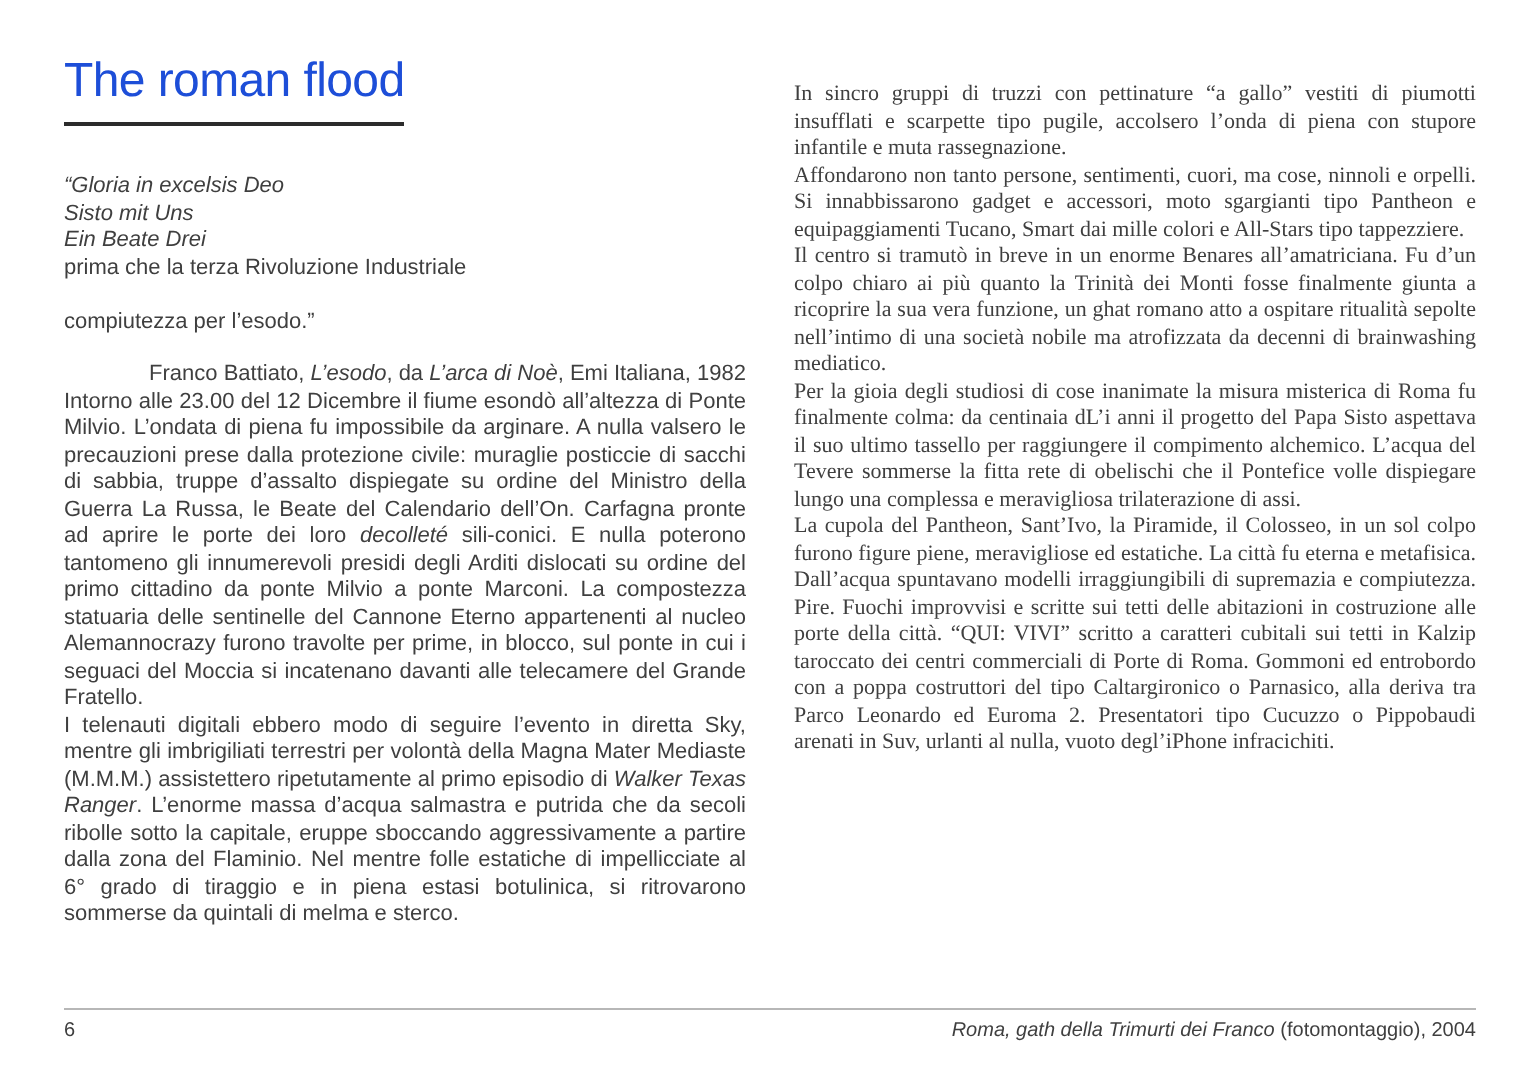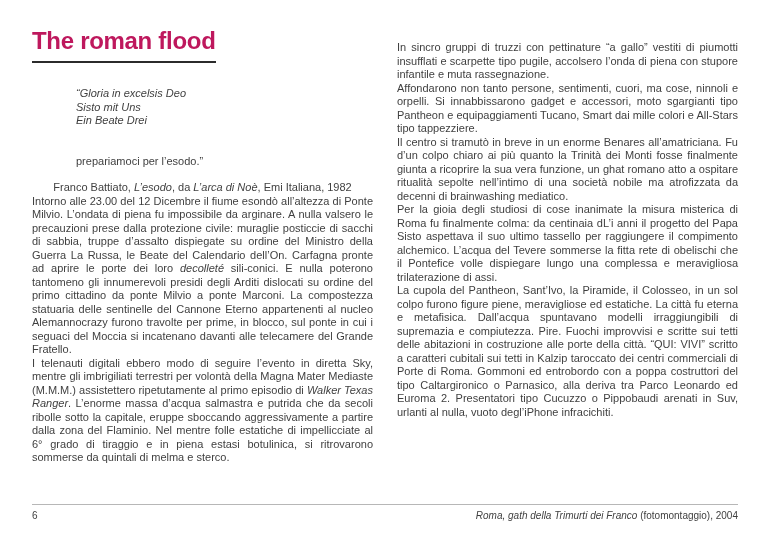--- a/index.html
+++ b/index.html
@@ -19,40 +19,39 @@
   .columns {
     display: flex;
     gap: 24px;
   }
   .col {
     width: 341px;
     font-size: 11px;
     line-height: 13.5px;
     text-align: justify;
   }
-  .col.right { padding-top: 14px; }
+  .col.right { padding-top: 14px; font-family: Liberation Serif, serif; }
   h1.title {
     margin: 0;
     display: inline-block;
     font-size: 24px;
     line-height: 28px;
-    font-weight: 700;
+    font-weight: 400;
     letter-spacing: -0.3px;
-    color: #be185d;
+    color: #1d4ed8;
     border-bottom: 2px solid #2b2b2b;
     padding-bottom: 6px;
   }
   .quote {
     margin-top: 24px;
     text-align: left;
-    margin-left: 44px;
   }
   .byline {
     margin-top: 13px;
-    text-align: center;
+    text-align: right;
   }
   .para { }
   .col.right .para.first { margin-top: 0; }
   em { font-style: italic; }
   .footer {
     position: absolute;
     left: 32px; right: 32px; top: 504px;
     border-top: 1px solid #b7b7b7;
     padding-top: 5px;
     display: flex;
@@ -65,21 +64,21 @@
 </style>
 </head>
 <body>
 
 <div class="page">
   <div class="columns">
 
     <div class="col left">
       <h1 class="title">The roman flood</h1>
 
-      <div class="quote"><em>“Gloria in excelsis Deo</em><br><em>Sisto mit Uns</em><br><em>Ein Beate Drei</em><br><br><br><span>prepariamoci per l’esodo.”</span></div>
+      <div class="quote"><em>“Gloria in excelsis Deo</em><br><em>Sisto mit Uns</em><br><em>Ein Beate Drei</em><br><span>prima che la terza Rivoluzione Industriale</span><br><br><span>compiutezza per l’esodo.”</span></div>
 
       <div class="byline"><span>Franco Battiato, </span><em>L’esodo</em><span>, da </span><em>L’arca di Noè</em><span>, Emi Italiana, 1982</span></div>
 
       <div class="para"><span>Intorno alle 23.00 del 12 Dicembre il fiume esondò all’altezza di Ponte Milvio. L’ondata di piena fu impossibile da arginare. A nulla valsero le precauzioni prese dalla protezione civile: muraglie po­sticcie di sacchi di sabbia, truppe d’assalto dispiegate su ordine del Ministro della Guerra La Russa, le Beate del Calendario dell’On. Carfagna pronte ad aprire le porte dei loro </span><em>decolleté</em><span> sili-conici. E nulla poterono tantomeno gli innumerevoli presidi degli Arditi di­slocati su ordine del primo cittadino da ponte Milvio a ponte Mar­coni. La compostezza statuaria delle sentinelle del Cannone Eterno appartenenti al nucleo Alemannocrazy furono travolte per prime, in blocco, sul ponte in cui i seguaci del Moccia si incatenano davanti alle telecamere del Grande Fratello.</span></div>
 
       <div class="para"><span>I telenauti digitali ebbero modo di seguire l’evento in diretta Sky, mentre gli imbrigiliati terrestri per volontà della Magna Mater Me­diaste (M.M.M.) assistettero ripetutamente al primo episodio di </span><em>Walker Texas Ranger</em><span>. L’enorme massa d’acqua salmastra e putri­da che da secoli ribolle sotto la capitale, eruppe sboccando ag­gressivamente a partire dalla zona del Flaminio. Nel mentre folle estatiche di impellicciate al 6° grado di tiraggio e in piena estasi botulinica, si ritrovarono sommerse da quintali di melma e sterco.</span></div>
     </div>
 
     <div class="col right">
       <div class="para first"><span>In sincro gruppi di truzzi con pettinature “a gallo” vestiti di piumotti insufflati e scarpette tipo pugile, accolsero l’onda di piena con stu­pore infantile e muta rassegnazione.</span></div>

